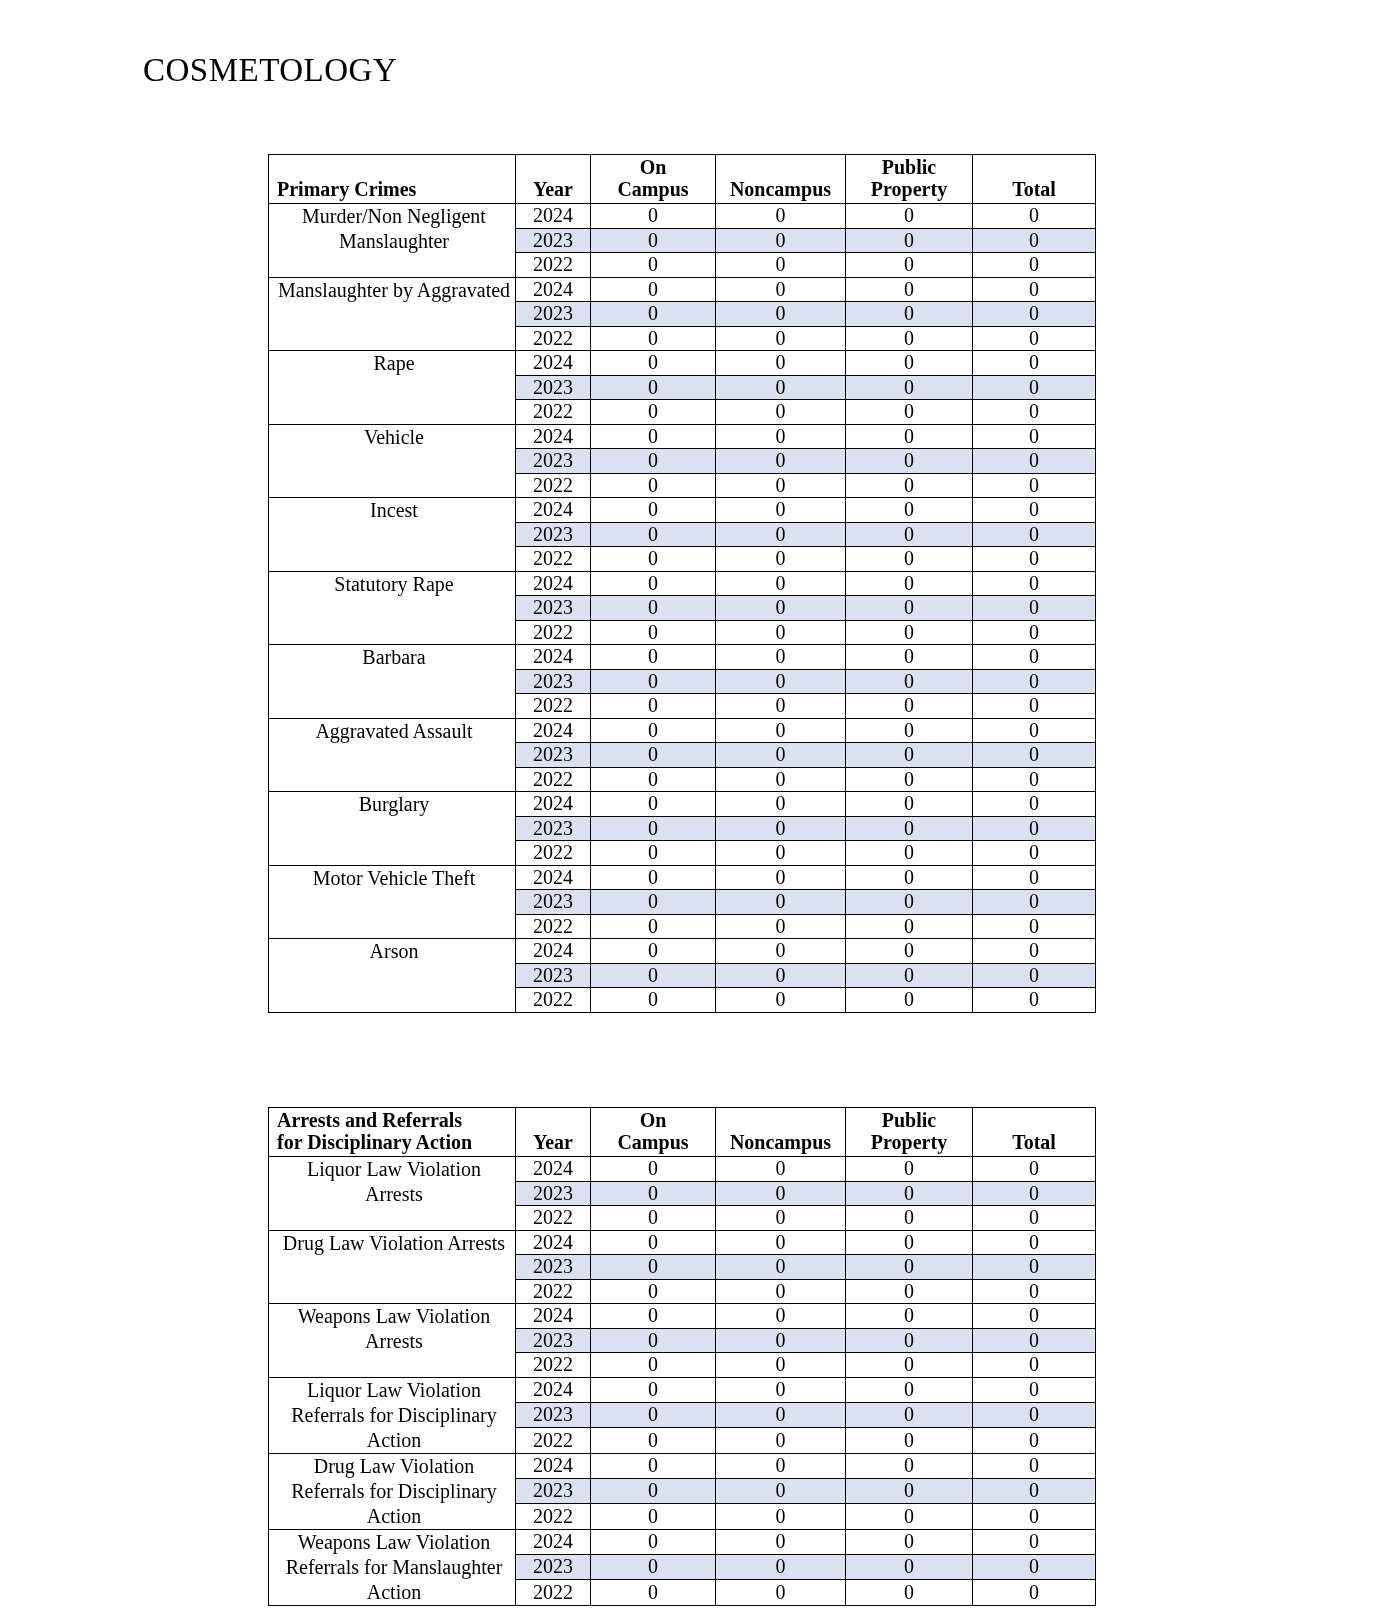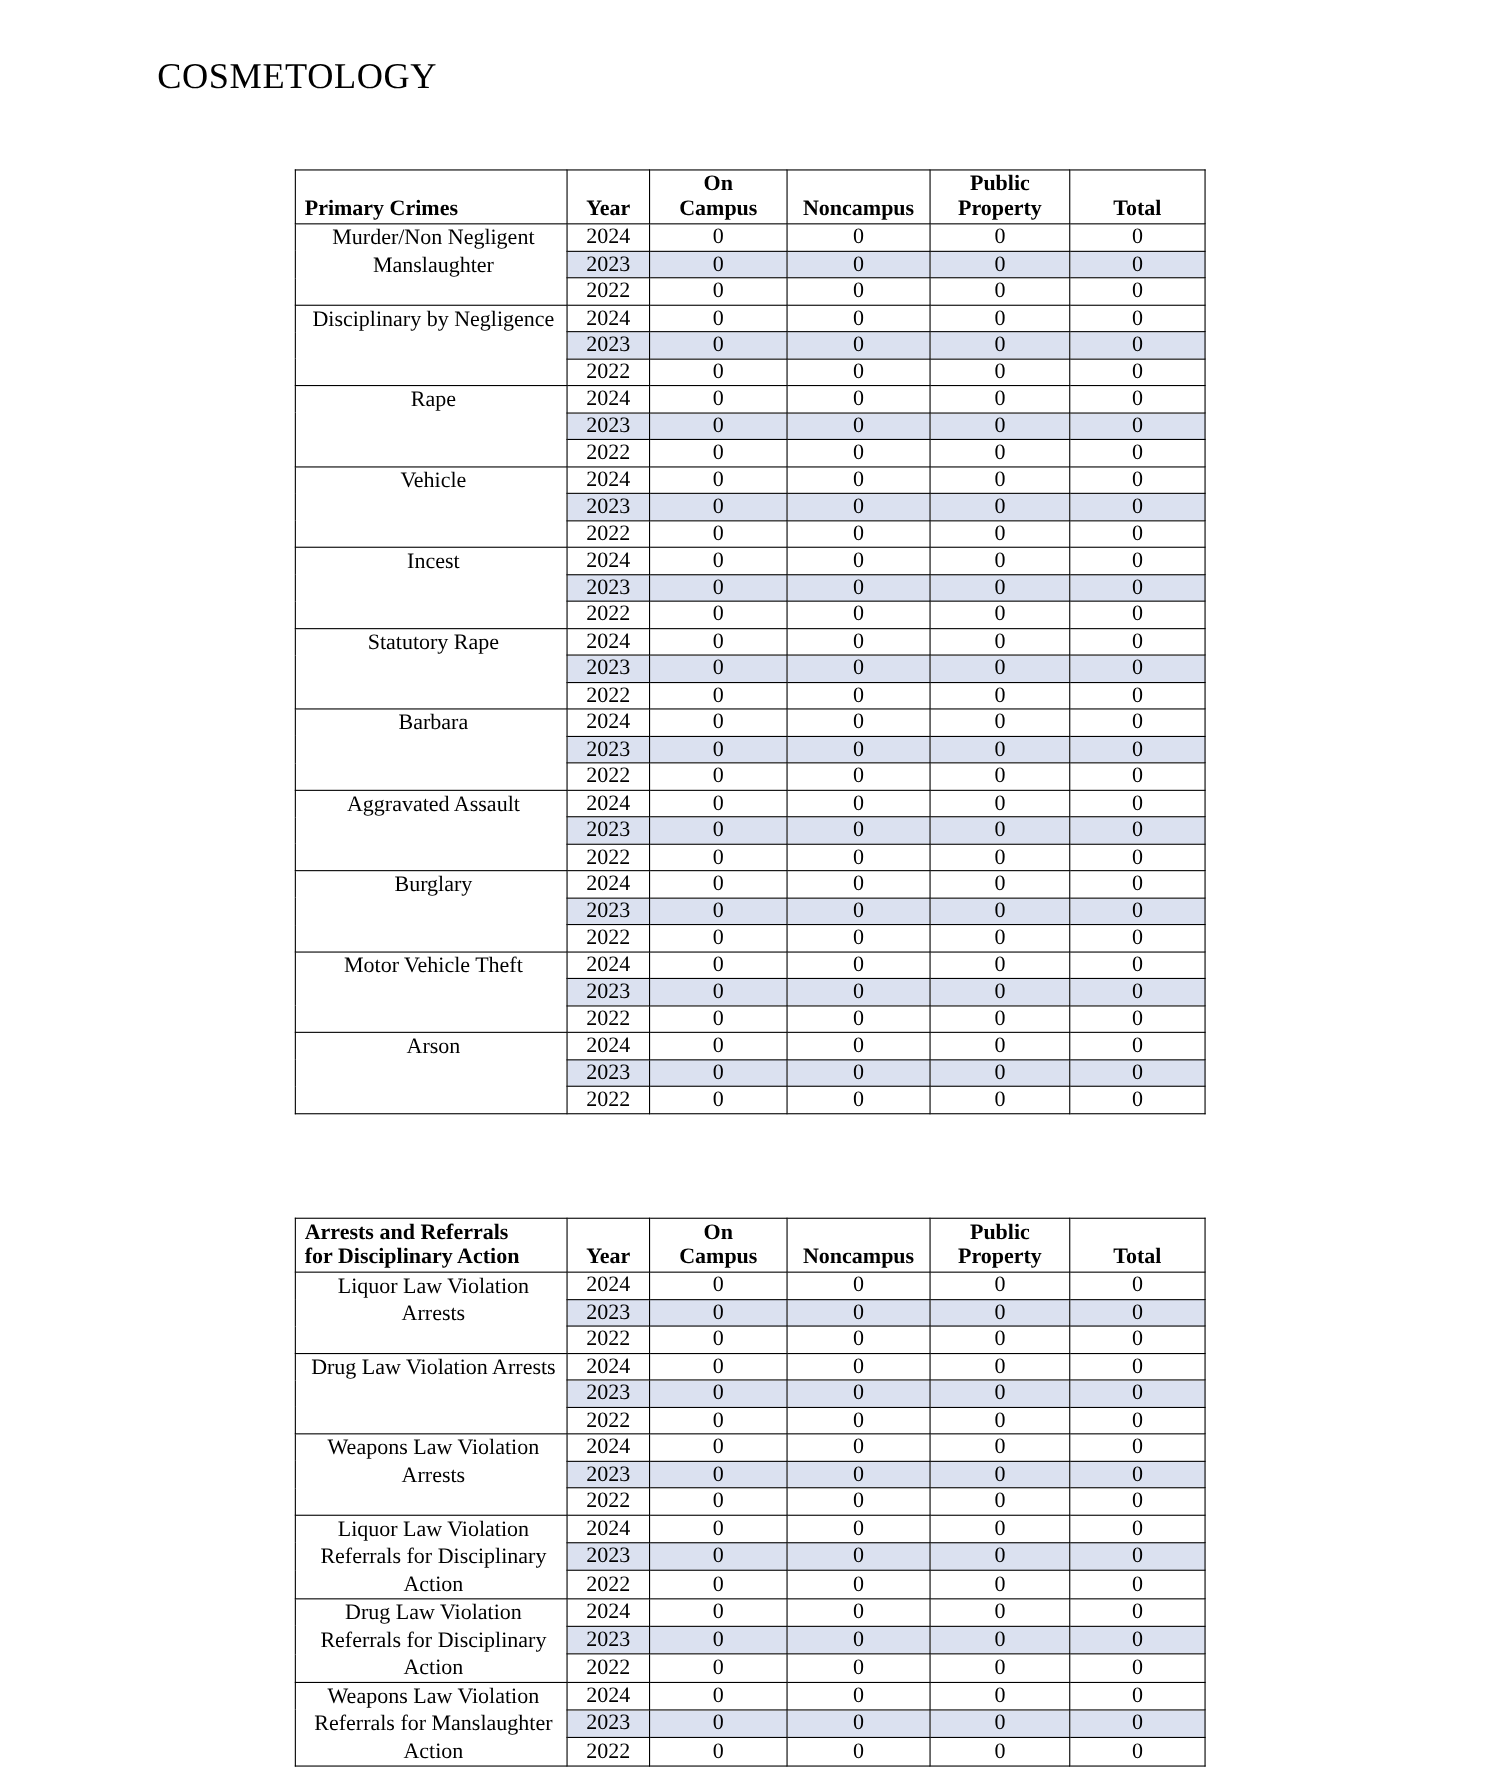--- a/index.html
+++ b/index.html
@@ -121,21 +121,21 @@
           <td class="val">0</td>
         </tr>
         <tr>
           <td class="yr">2022</td>
           <td class="val">0</td>
           <td class="val">0</td>
           <td class="val">0</td>
           <td class="val">0</td>
         </tr>
         <tr>
-          <td class="cat" rowspan="3">Disciplinary by Negligence</td>
+          <td class="cat" rowspan="3">Manslaughter by Aggravated</td>
           <td class="yr">2024</td>
           <td class="val">0</td>
           <td class="val">0</td>
           <td class="val">0</td>
           <td class="val">0</td>
         </tr>
         <tr class="hl">
           <td class="yr">2023</td>
           <td class="val">0</td>
           <td class="val">0</td>

